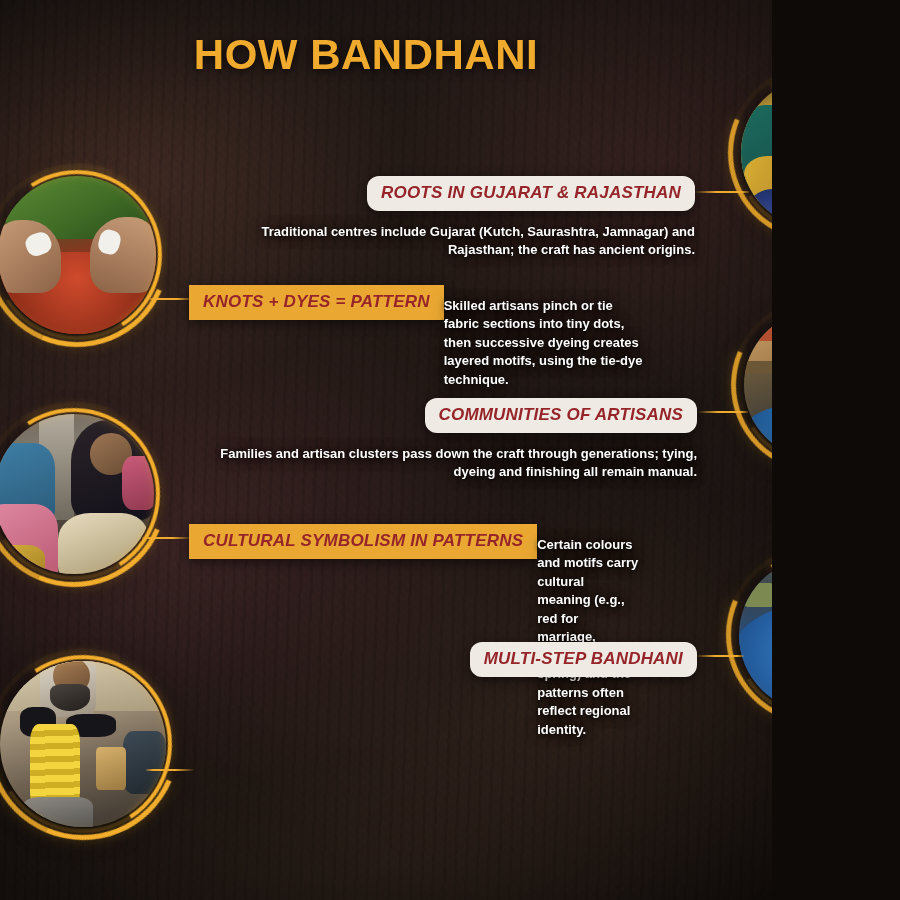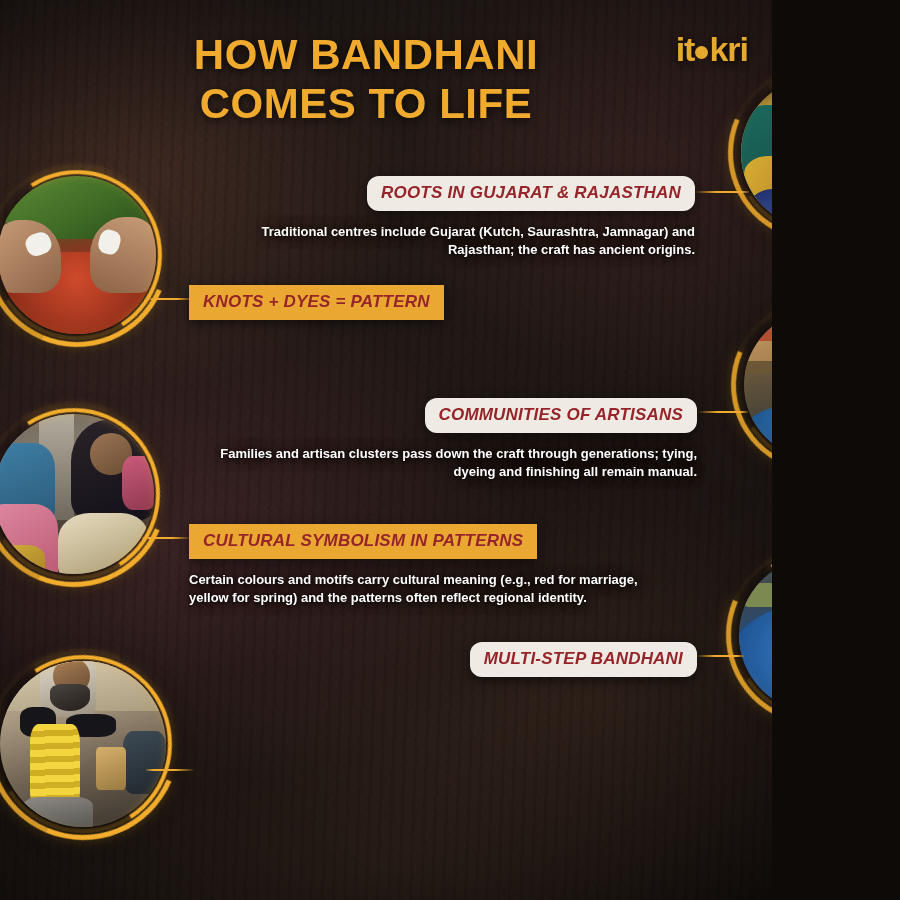--- a/index.html
+++ b/index.html
@@ -161,21 +161,21 @@
     color: #ffffff;
     font-size: 13px;
     font-weight: 700;
     line-height: 1.42;
     text-shadow: 0 1px 5px rgba(0,0,0,0.9), 0 0 14px rgba(0,0,0,0.6);
   }
 
   .align-right { text-align: right; }
   .align-left  { text-align: left; }
   .step.right-aligned { display: flex; flex-direction: column; align-items: flex-end; }
-  .step.left-aligned  { display: flex; flex-direction: column; align-items: flex-start; }
+  .step.left-aligned  { display: flex; flex-direction: row; align-items: flex-start; }
 </style>
 </head>
 <body>
 
 <div id="canvas">
 
   <div class="layer z-art">
 
     <div class="circle" style="left:735px; top:72px; width:162px; height:162px;">
       <div class="photo" style="background:linear-gradient(160deg,#3a2b16 0%,#c9a33c 22%,#d8b84f 48%,#7d6a33 72%,#2b2011 100%);">
@@ -266,36 +266,31 @@
     <div class="connector" style="left:698px; top:411px; width:50px;"></div>
     <div class="connector rev" style="left:142px; top:537px; width:50px;"></div>
     <div class="connector" style="left:696px; top:655px; width:48px;"></div>
     <div class="connector rev" style="left:146px; top:769px; width:48px;"></div>
   </div>
 
   <div class="layer z-text">
 
     <h1 class="title">
       <span>HOW BANDHANI</span>
-      <span>COMES TO LIFE</span>
     </h1>
 
-    <div class="logo">
-      <span>it</span>
-        <span class="dot"></span>
-        <span>kri</span>
-    </div>
 
     <div class="step right-aligned" style="left:240px; top:176px; width:455px;">
       <div class="chip cream">ROOTS IN GUJARAT &amp; RAJASTHAN</div>
       <div class="body align-right">Traditional centres include Gujarat (Kutch, Saurashtra, Jamnagar) and Rajasthan; the craft has ancient origins.</div>
     </div>
 
     <div class="step left-aligned" style="left:189px; top:285px; width:460px;">
       <div class="chip gold">KNOTS + DYES = PATTERN</div>
+      <div class="body align-left">Skilled artisans pinch or tie fabric sections into tiny dots, then successive dyeing creates layered motifs, using the tie-dye technique.</div>
     </div>
 
     <div class="step left-aligned" style="left:189px; top:524px; width:450px;">
       <div class="chip gold">CULTURAL SYMBOLISM IN PATTERNS</div>
       <div class="body align-left">Certain colours and motifs carry cultural meaning (e.g., red for marriage, yellow for spring) and the patterns often reflect regional identity.</div>
     </div>
 
     <div class="step right-aligned" style="left:205px; top:398px; width:492px;">
       <div class="chip cream">COMMUNITIES OF ARTISANS</div>
       <div class="body align-right">Families and artisan clusters pass down the craft through generations; tying, dyeing and finishing all remain manual.</div>

